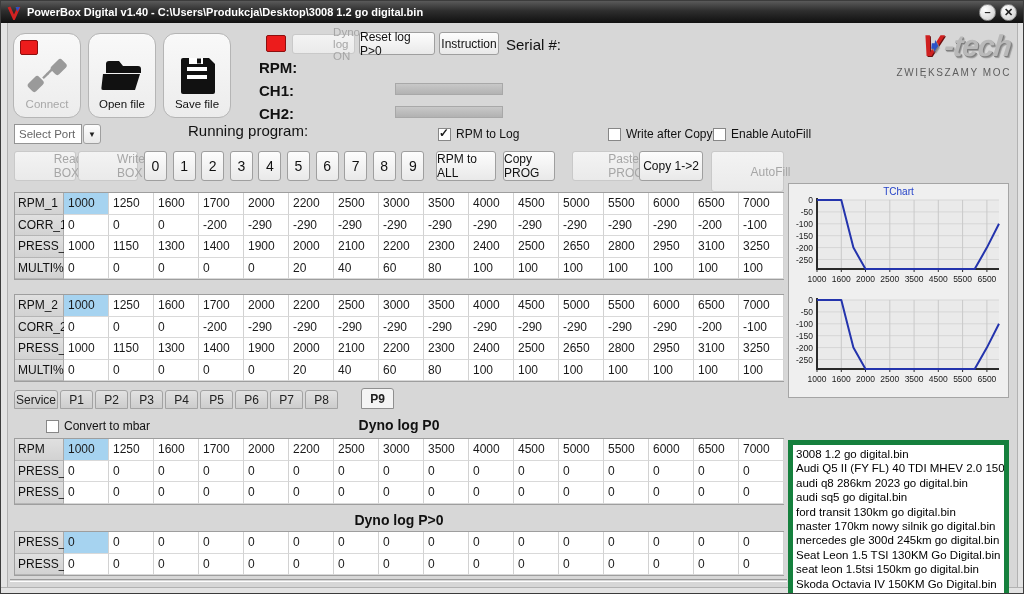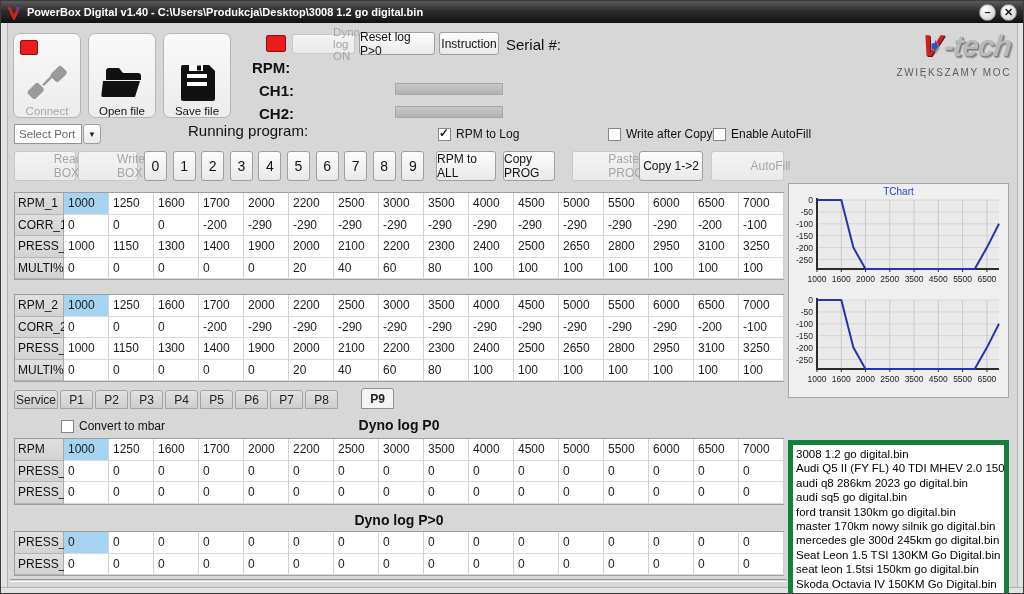--- a/index.html
+++ b/index.html
@@ -20,22 +20,22 @@
   .main { position:absolute; left:0; top:22px; right:0; bottom:0; background:#d7d7d7; }
   .frame-l { position:absolute; left:0; top:0; bottom:0; width:7px; background:#e3e3e3; border-right:1px solid #b2b2b2; }
   .frame-r { position:absolute; right:0; top:0; bottom:0; width:6px; background:#e3e3e3; border-left:1px solid #b2b2b2; }
   .frame-b { position:absolute; left:0; right:0; bottom:0; height:6px; background:#e3e3e3; border-top:1px solid #b2b2b2; }
 
   .abs { position:absolute; }
   .btn { background:linear-gradient(#fdfdfd,#e9e9e9); border:1px solid #9f9f9f; border-radius:3px;
     font-size:12px; color:#111; display:flex; align-items:center; justify-content:center; cursor:default; }
   .btn.disabled { color:#a6a6a6; border-color:#c9c9c9; background:linear-gradient(#f3f3f3,#eaeaea);padding-left:46px; }
 
-  .bigbtn { background:linear-gradient(#f9f9f9,#ececec); border:1px solid #b5b5b5; border-radius:7px;
-    display:flex; flex-direction:column; align-items:center; justify-content:flex-end; padding-bottom:0; }
+  .bigbtn { background:linear-gradient(#f9f9f9,#ececec); border:1px solid #b5b5b5; border-radius:12px;
+    display:flex; flex-direction:column; align-items:center; justify-content:flex-end; padding-bottom:7px; }
   .bigbtn .lbl { font-size:11.5px; color:#111; }
   .bigbtn.disabled .lbl { color:#a8a8a8; }
   .redsq { background:#ec1c1c; border:1px solid #8d0f0f; border-radius:2px; }
 
   .fieldlbl { font-size:15px; font-weight:600; color:#111; }
   .bar { background:linear-gradient(#c8c8c8,#b2b2b2); border:1px solid #a8a8a8; }
 
   .combo { display:flex; }
   .combo .field { width:68px; height:20px; background:#fff; border:1px solid #949494; font-size:11.5px;
     color:#666; padding:3px 0 0 4px; }
@@ -130,21 +130,21 @@
       </svg>
       <div class="lbl">Save file</div>
     </div>
 
     <div class="redsq abs" style="left:265px; top:12px; width:20px; height:17px;"></div>
     <div class="btn disabled abs" style="left:291px; top:11px; width:63px; height:20px; font-size:11.5px;">Dyno log ON</div>
     <div class="btn abs" style="left:358px; top:9px; width:76px; height:23px;">Reset log P&gt;0</div>
     <div class="btn abs" style="left:438px; top:9px; width:60px; height:23px;">Instruction</div>
     <div class="fieldlbl abs" style="left:505px; top:13px; font-weight:400;">Serial #:</div>
 
-    <div class="fieldlbl abs" style="left:251px; top:36px;">RPM:</div>
+    <div class="fieldlbl abs" style="left:258px; top:36px;">RPM:</div>
     <div class="fieldlbl abs" style="left:258px; top:59px;">CH1:</div>
     <div class="fieldlbl abs" style="left:258px; top:82px;">CH2:</div>
     <div class="bar abs" style="left:394px; top:60px; width:108px; height:12px;"></div>
     <div class="bar abs" style="left:394px; top:83px; width:108px; height:12px;"></div>
 
     <div class="vtech abs" style="left:890px; top:8px; width:120px;">
       <div class="vtech-text"><span class="vred">V</span><span class="varrow">➧</span><span>-tech</span></div>
       <div class="vtech-tag">ZWIĘKSZAMY MOC</div>
     </div>
 
@@ -182,21 +182,21 @@
         <div class="btn" style="width: 23px; height: 30px; font-size: 14px;">5</div>
         <div class="btn" style="width: 23px; height: 30px; font-size: 14px;">6</div>
         <div class="btn" style="width: 23px; height: 30px; font-size: 14px;">7</div>
         <div class="btn" style="width: 23px; height: 30px; font-size: 14px;">8</div>
         <div class="btn" style="width: 23px; height: 30px; font-size: 14px;">9</div>
       </div>
     <div class="btn abs" style="left:435px; top:128px; width:60px; height:30px;">RPM to ALL</div>
     <div class="btn abs" style="left:502px; top:128px; width:52px; height:30px;">Copy PROG</div>
     <div class="btn disabled abs" style="left:571px; top:128px; width:62px; height:30px;">Paste PROG</div>
     <div class="btn abs" style="left:638px; top:128px; width:64px; height:30px;">Copy 1-&gt;2</div>
-    <div class="btn disabled abs" style="left:710px; top:128px; width:73px; height:30px;">AutoFill</div>
+    <div class="btn disabled abs" style="left:710px; top:128px; width:73px; height:41px;">AutoFill</div>
 
     <div class="grid abs" style="left:13px; top:169px; width:770px;" id="prog1">
         <div class="trow">
           <div class="tlabel">RPM_1</div>
           <div class="tcell sel">1000</div>
           <div class="tcell">1250</div>
           <div class="tcell">1600</div>
           <div class="tcell">1700</div>
           <div class="tcell">2000</div>
           <div class="tcell">2200</div>
@@ -354,21 +354,21 @@
         <div class="tab" style="width: 33px;">P2</div>
         <div class="tab" style="width: 33px;">P3</div>
         <div class="tab" style="width: 33px;">P4</div>
         <div class="tab" style="width: 33px;">P5</div>
         <div class="tab" style="width: 33px;">P6</div>
         <div class="tab" style="width: 33px;">P7</div>
         <div class="tab" style="width: 33px;">P8</div>
         <div class="tab active" style="width: 33px; margin-left: 21px;">P9</div>
       </div>
 
-    <div class="checkbox abs" style="left:20px; top:396px;padding-left:40px;">
+    <div class="checkbox abs" style="left:5px; top:396px;padding-left:40px;">
       <span class="cb"></span>
       <span class="cb-label">Convert to mbar</span>
     </div>
     <div class="sect-title abs" style="left:13px; top:394px; width:770px;">Dyno log  P0</div>
     <div class="grid abs" style="left:13px; top:415px; width:770px;" id="dynop0">
         <div class="trow">
           <div class="tlabel">RPM</div>
           <div class="tcell sel">1000</div>
           <div class="tcell">1250</div>
           <div class="tcell">1600</div>

